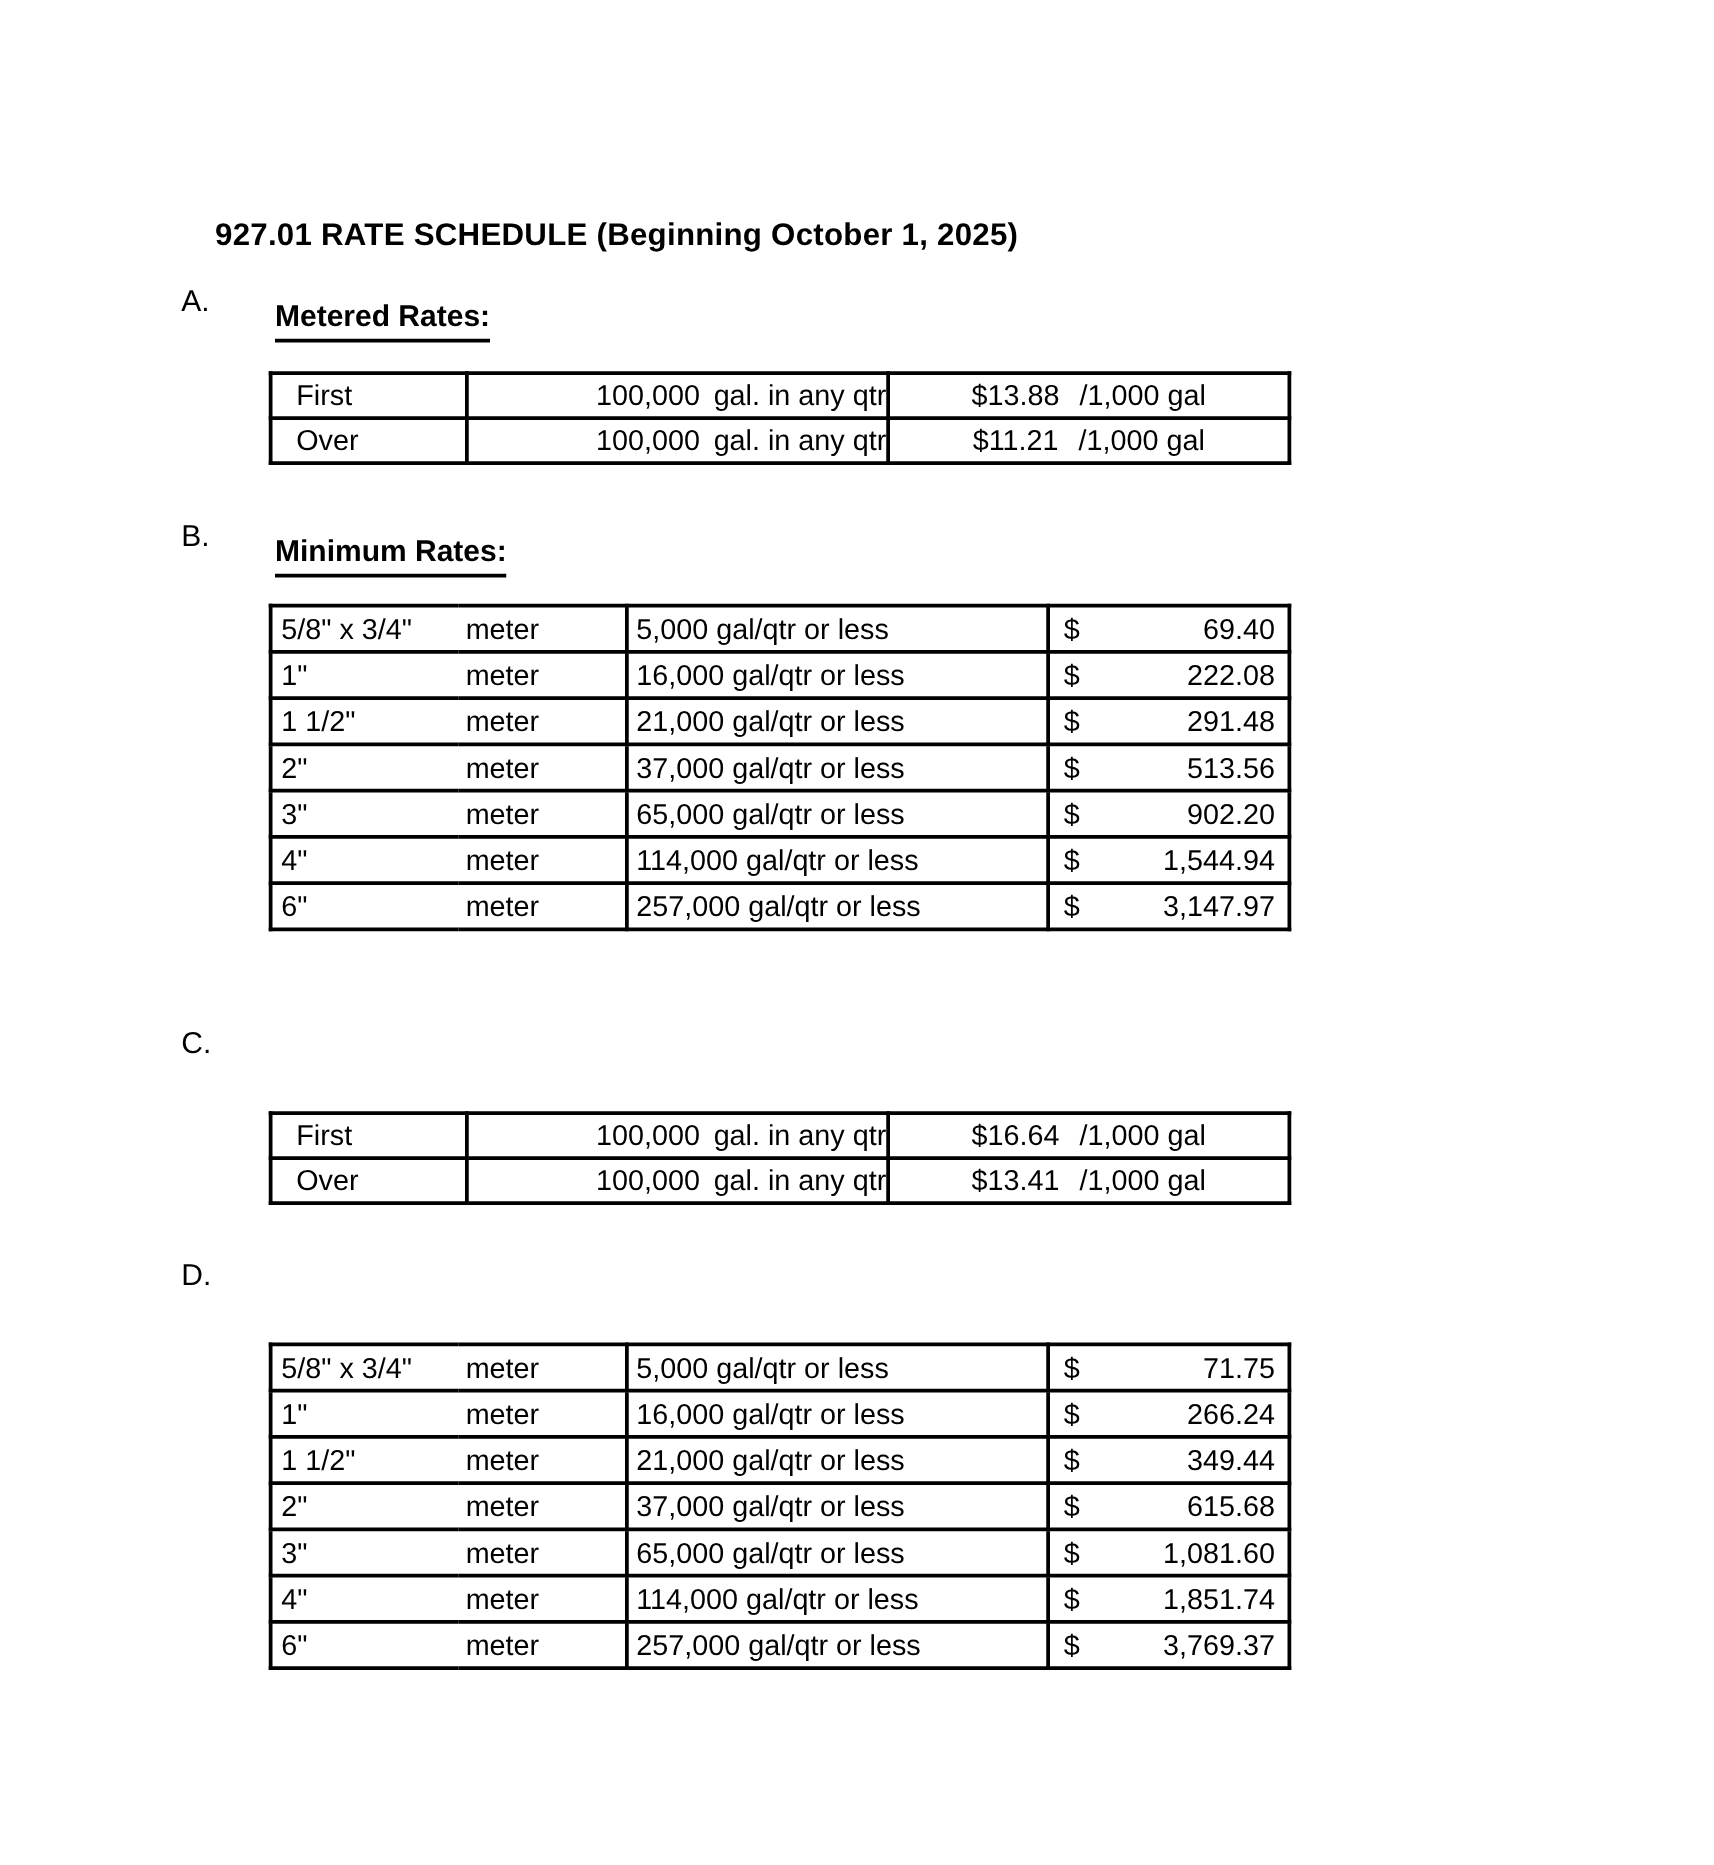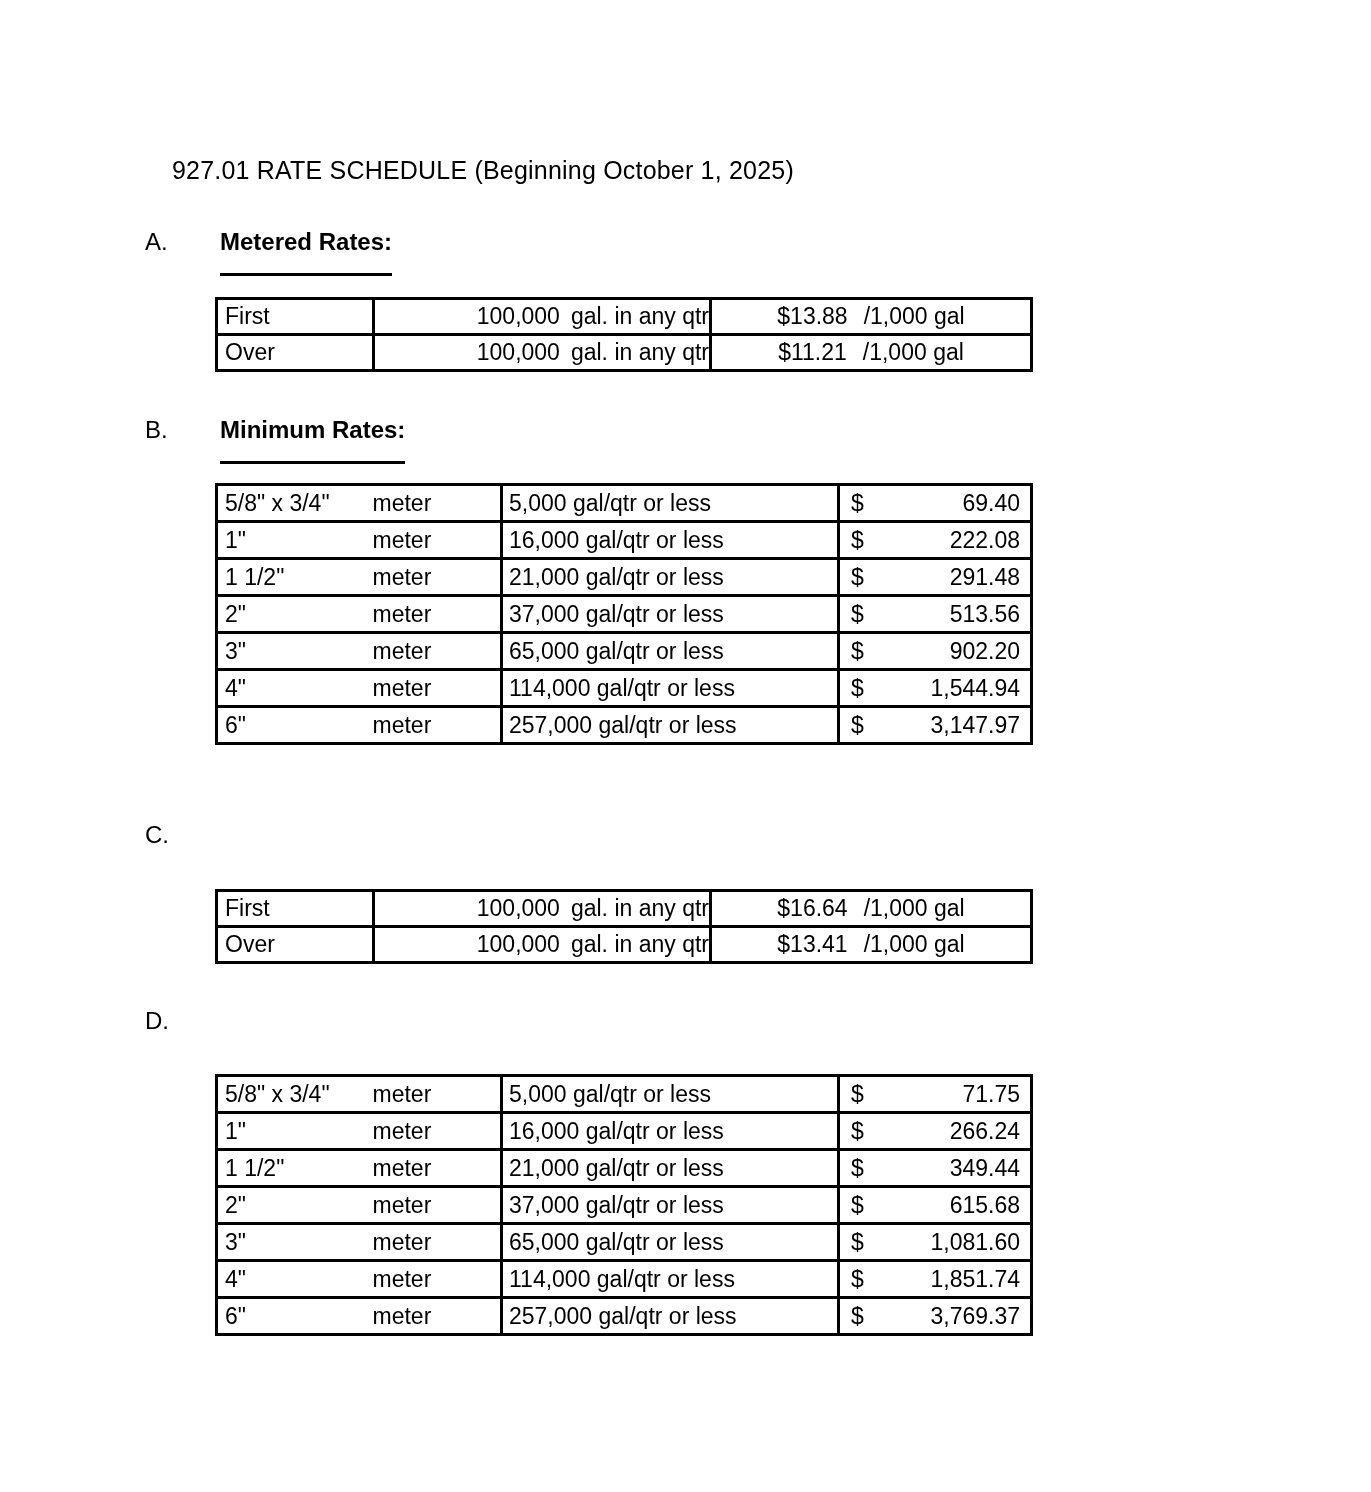--- a/index.html
+++ b/index.html
@@ -11,47 +11,47 @@
   .page {
     position: relative;
     width: 1371px;
     height: 1492px;
     background: #ffffff;
     overflow: hidden;
   }
   .doc-title {
     position: absolute;
     left: 172px;
-    top: 156px;
+    top: 174px;
     font-size: 25px;
-    font-weight: 400;
+    font-weight: 700;
     letter-spacing: 0.2px;
     white-space: nowrap;
   }
   .section-heading {
     position: absolute;
     left: 0;
     width: 100%;
     height: 34px;
   }
   .section-letter {
     position: absolute;
     left: 145px;
     top: 0;
     font-size: 24px;
     font-weight: 400;
   }
   .section-label {
     position: absolute;
     left: 220px;
-    top: 0;
+    top: 12px;
     font-size: 24px;
     font-weight: 700;
     border-bottom: 3px solid #000;
-    padding-bottom: 17px;
+    padding-bottom: 3px;
     white-space: nowrap;
   }
   .heading-a { top: 228px; }
   .heading-b { top: 416px; }
   .heading-c { top: 821px; }
   .heading-d { top: 1007px; }
 
   table {
     position: absolute;
     left: 215px;
@@ -67,21 +67,21 @@
     white-space: nowrap;
     overflow: hidden;
   }
   .tbl-a { top: 297px; }
   .tbl-c { top: 889px; }
   .tbl-b { top: 483px; }
   .tbl-d { top: 1074px; }
   .tbl-b td, .tbl-d td { height: 37px; }
 
   
-  .col-tier { width: 157px; padding-left: 7px; text-align: left; }
+  .col-tier { width: 157px; padding-left: 19px; text-align: left; }
   .col-qty  { width: 337px; text-align: right; }
   .col-price{ width: 321px; text-align: center; }
   .qty-value { margin-right: 11px; }
   .price-value { margin-right: 16px; text-align: right; }
 
   
   .col-size { width: 150px; padding-left: 7px; text-align: left; border-right: none; }
   .col-kind { width: 135px; padding-left: 6px; text-align: left; border-left: none; }
   .col-usage{ width: 337px; padding-left: 6px; text-align: left; margin-top: 29px; }
   .col-amt  { width: 193px; padding: 0; }

